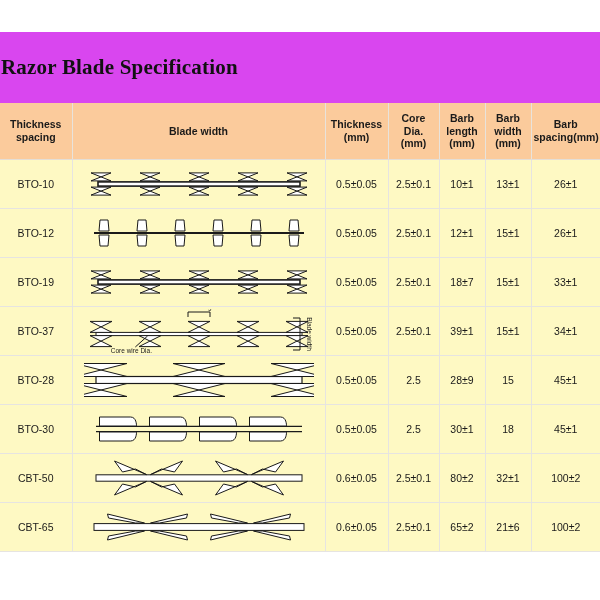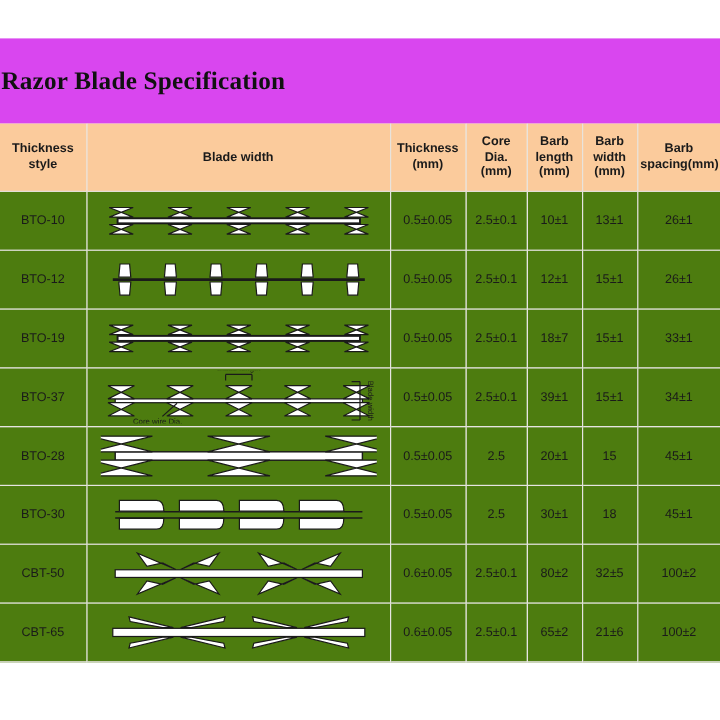--- a/index.html
+++ b/index.html
@@ -50,21 +50,21 @@
     border-bottom:1px solid #e4ded6;
     padding:0 2px;
   }
   tr.head-row th:last-child{border-right:none;}
 
   
   tbody tr.data-row td{
     height:48px;
     border-right:1px solid #e6e4e1;
     border-bottom:1px solid #e6e4e1;
-    background:#4d7c0f;
+    background:#fef9c3;
     font-size:10.5px;
     color:#1a1a1a;
     text-align:center;
     vertical-align:middle;
     padding:0 2px;
     font-weight:normal;
   }
   tbody tr.data-row td:last-child{border-right:none;}
   td.ref-cell{font-weight:bold;font-size:11px;}
   td.style-cell{padding:0;}
@@ -98,21 +98,21 @@
 
     <thead>
       <tr class="title-row">
         <td colspan="7">
           <span class="title-text">Razor Blade Specification</span>
         </td>
       </tr>
       <tr class="head-row">
         <th>
           <span>Thickness</span><br>
-          <span>style</span>
+          <span>spacing</span>
         </th>
         <th>
           <span>Blade width</span>
         </th>
         <th>
           <span>Thickness</span><br>
           <span>(mm)</span>
         </th>
         <th>
           <span>Core Dia.</span><br>
@@ -258,21 +258,21 @@
                 <polygon points="-9 38.5 43 38.5 -9 25.5 43 25.5" fill="#ffffff" stroke="#1a1a1a" stroke-width="1" stroke-linejoin="miter"></polygon>
                 <polygon points="89 5.5 141 5.5 89 18.5 141 18.5" fill="#ffffff" stroke="#1a1a1a" stroke-width="1" stroke-linejoin="miter"></polygon>
                 <polygon points="89 38.5 141 38.5 89 25.5 141 25.5" fill="#ffffff" stroke="#1a1a1a" stroke-width="1" stroke-linejoin="miter"></polygon>
                 <polygon points="187 5.5 239 5.5 187 18.5 239 18.5" fill="#ffffff" stroke="#1a1a1a" stroke-width="1" stroke-linejoin="miter"></polygon>
                 <polygon points="187 38.5 239 38.5 187 25.5 239 25.5" fill="#ffffff" stroke="#1a1a1a" stroke-width="1" stroke-linejoin="miter"></polygon>
               </svg>
             </div>
           </td>
           <td>0.5±0.05</td>
           <td>2.5</td>
-          <td>20±1</td>
+          <td>28±9</td>
           <td>15</td>
           <td>45±1</td>
         </tr>
         <tr class="data-row">
           <td class="ref-cell">BTO-30</td>
           <td class="style-cell">
             <div class="style-wrap">
               <svg width="230" height="44" viewBox="0 0 230 44">
                 <line x1="12" y1="19.4" x2="218" y2="19.4" stroke="#1a1a1a" stroke-width="1.2"></line>
                 <line x1="12" y1="24.6" x2="218" y2="24.6" stroke="#1a1a1a" stroke-width="1.2"></line>
@@ -306,21 +306,21 @@
                 <path d="M163.5,18.6 L131.5,5 L139.5,16 L152.5,13 Z" fill="#ffffff" stroke="#1a1a1a" stroke-width="1" stroke-linejoin="miter"></path>
                 <path d="M167.5,18.6 L199.5,5 L191.5,16 L178.5,13 Z" fill="#ffffff" stroke="#1a1a1a" stroke-width="1" stroke-linejoin="miter"></path>
                 <path d="M163.5,25.4 L131.5,39 L139.5,28 L152.5,31 Z" fill="#ffffff" stroke="#1a1a1a" stroke-width="1" stroke-linejoin="miter"></path>
                 <path d="M167.5,25.4 L199.5,39 L191.5,28 L178.5,31 Z" fill="#ffffff" stroke="#1a1a1a" stroke-width="1" stroke-linejoin="miter"></path>
               </svg>
             </div>
           </td>
           <td>0.6±0.05</td>
           <td>2.5±0.1</td>
           <td>80±2</td>
-          <td>32±5</td>
+          <td>32±1</td>
           <td>100±2</td>
         </tr>
         <tr class="data-row">
           <td class="ref-cell">CBT-65</td>
           <td class="style-cell">
             <div class="style-wrap">
               <svg width="230" height="44" viewBox="0 0 230 44">
                 <rect x="10" y="18.6" width="210" height="6.8" fill="#ffffff" stroke="#1a1a1a" stroke-width="1" stroke-linejoin="miter"></rect>
                 <polygon points="60.5 18 23.5 9 24.5 13 51.5 18" fill="#ffffff" stroke="#1a1a1a" stroke-width="1" stroke-linejoin="miter"></polygon>
                 <polygon points="66.5 18 103.5 9 102.5 13 75.5 18" fill="#ffffff" stroke="#1a1a1a" stroke-width="1" stroke-linejoin="miter"></polygon>

